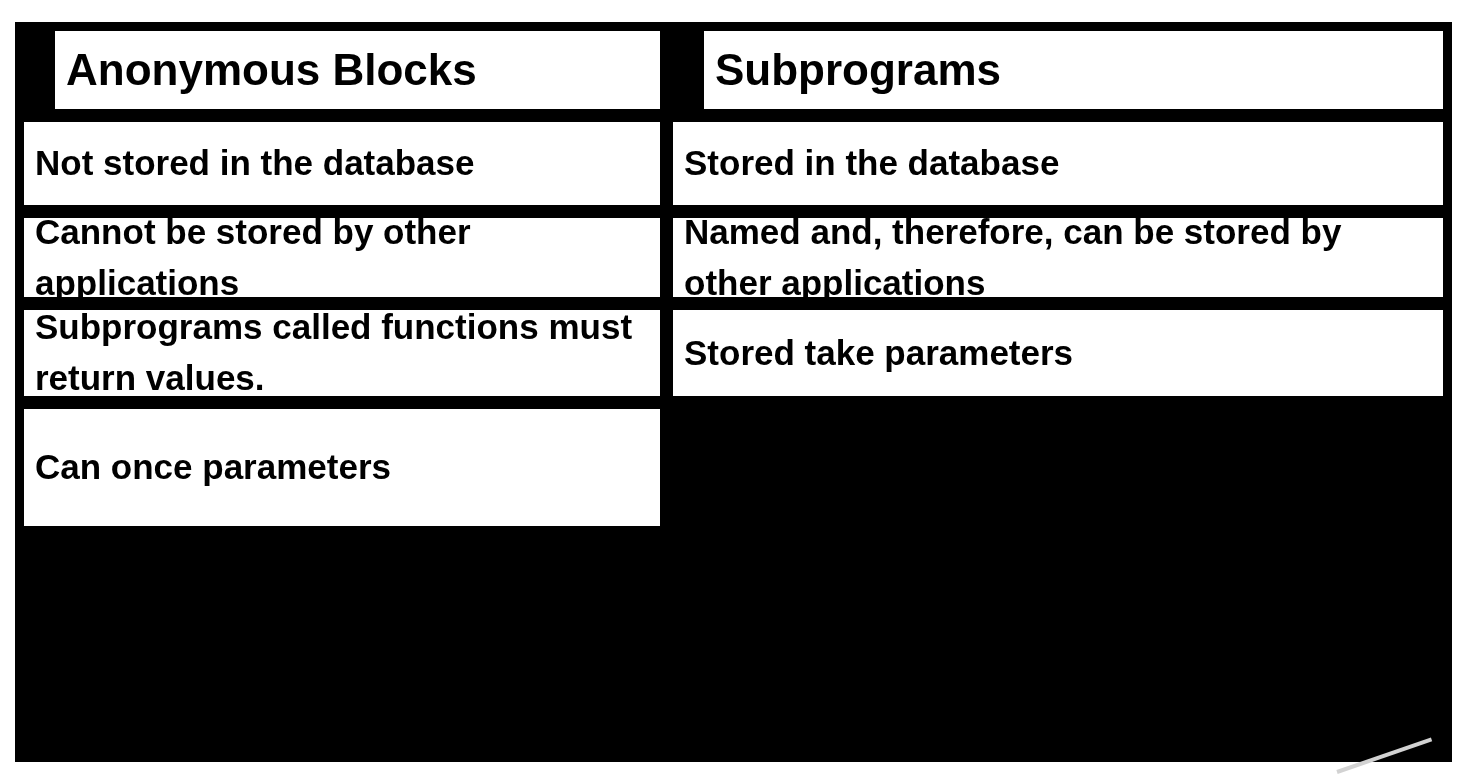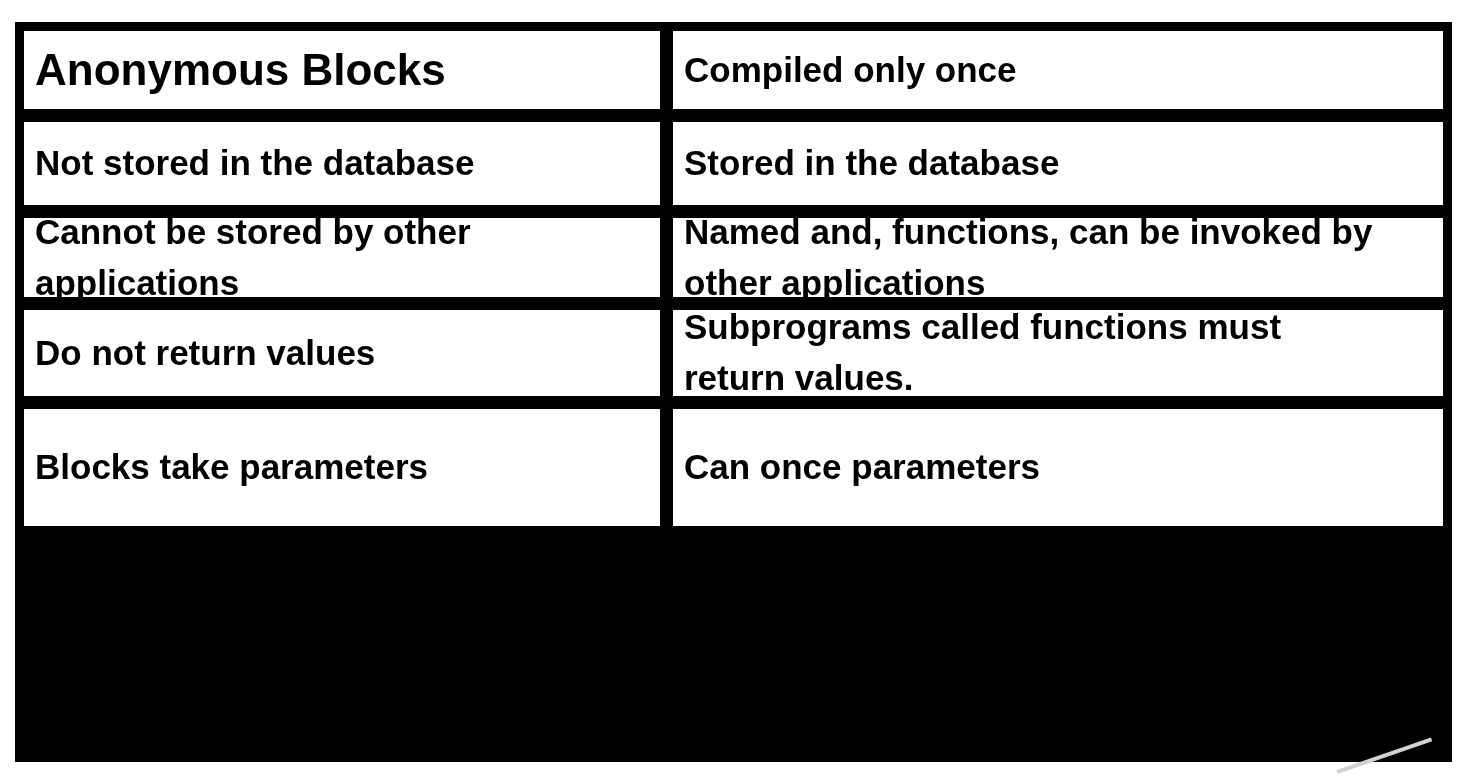--- a/index.html
+++ b/index.html
@@ -41,55 +41,55 @@
     padding: 0 14px 0 11px;
     font-weight: bold;
     font-size: 35px;
     line-height: 1.45;
     white-space: pre-line;
     letter-spacing: 0px;
   }
   .cell.header {
     font-size: 44px;
     line-height: 1.2;
+    margin-left: 31px;
   }
   .deco-line {
     position: absolute;
     left: 1337px;
     top: 770px;
     width: 100px;
     height: 0;
     border-top: 4px solid #d2d2d2;
     transform: rotate(-19deg);
     transform-origin: left center;
   }
 </style>
 </head>
 <body>
 
 <div class="stage">
 
   <div class="cmp-table">
 
     <div class="cell header">Anonymous Blocks</div>
+    <div class="cell header">Subprograms</div>
 
 
-    <div class="cell">Compiled only once</div>
 
     <div class="cell">Not stored in the database</div>
     <div class="cell">Stored in the database</div>
 
     <div class="cell">Cannot be stored by other
 applications</div>
-    <div class="cell">Named and, functions, can be invoked by
+    <div class="cell">Named and, therefore, can be stored by
 other applications</div>
 
-    <div class="cell">Do not return values</div>
     <div class="cell">Subprograms called functions must
 return values.</div>
 
-    <div class="cell">Blocks take parameters</div>
+    <div class="cell">Stored take parameters</div>
     <div class="cell">Can once parameters</div>
   </div>
 
   <div class="deco-line"></div>
 
 </div>
 
 </body></html>

